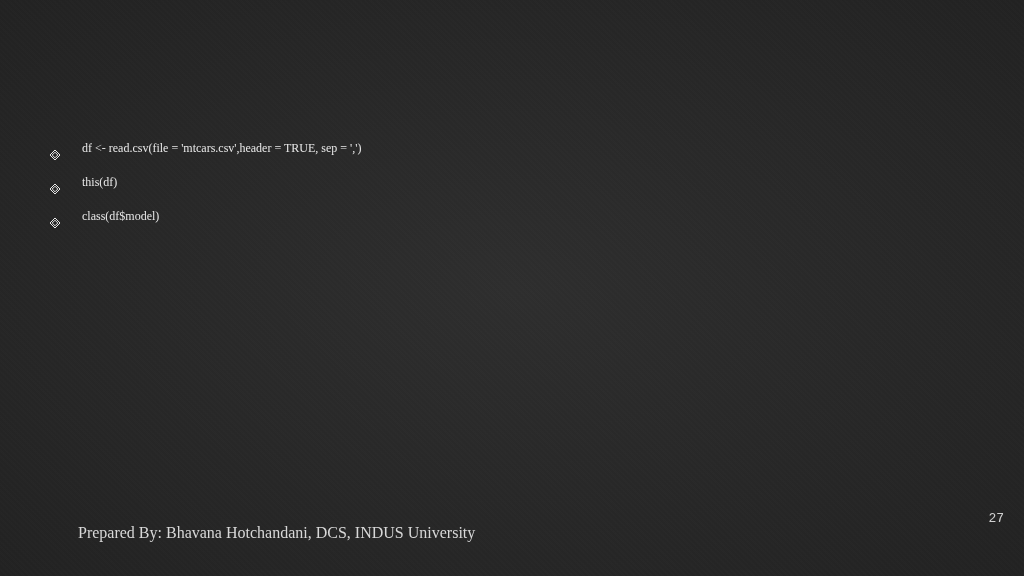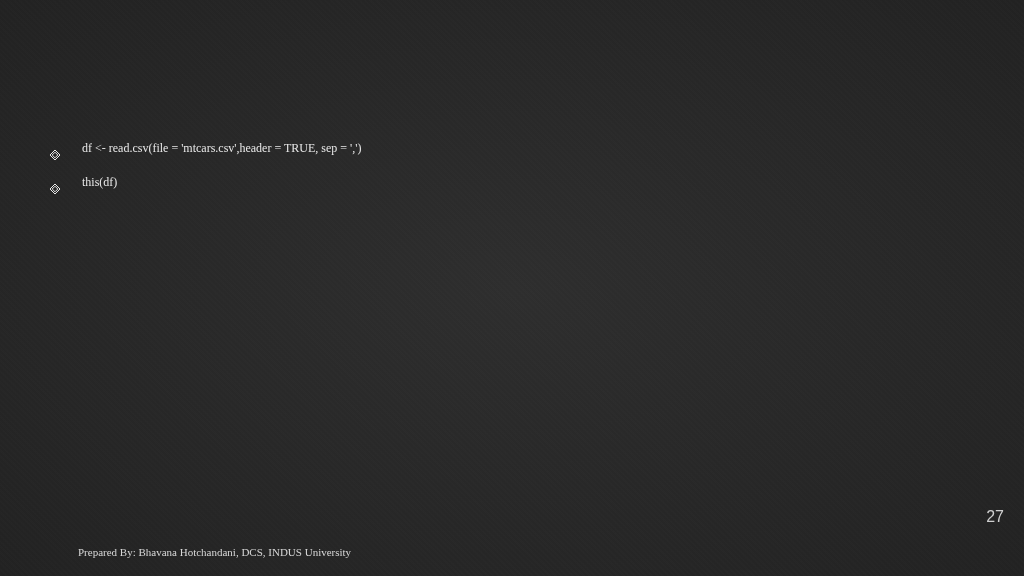--- a/index.html
+++ b/index.html
@@ -31,34 +31,34 @@
     width: 10px;
     height: 10px;
     margin-top: 10px;
     margin-right: 22px;
     position: relative;
   }
   .bullet-icon svg { display: block; }
   .bullet-text { flex: 1 1 auto; }
   .footer {
     position: absolute;
-    bottom: 18px;
+    bottom: 34px;
     left: 78px;
-    font-size: 11px;
+    font-size: 16px;
     color: #d8d8d8;
     font-family: "Palatino Linotype", "Book Antiqua", Palatino, Georgia, serif;
     text-align: center;
   }
   .page-num {
     position: absolute;
     bottom: 50px;
     right: 20px;
-    font-size: 16px;
+    font-size: 13px;
     color: #cfcfcf;
-    font-family: Liberation Sans, sans-serif;
+    font-family: Liberation Mono, monospace;
   }
 </style>
 </head>
 <body>
 
 <div class="content">
 
   <div class="bullet-item">
     <span class="bullet-icon">
       <svg width="10" height="10" viewBox="0 0 10 10">
@@ -77,18 +77,29 @@
           <g fill="none" stroke="#e8e8e8" stroke-width="1">
             <path d="M5 0 L10 5 L5 10 L0 5 Z"></path>
             <path d="M5 2.2 L7.8 5 L5 7.8 L2.2 5 Z"></path>
           </g>
         </svg>
     </span>
     <span class="bullet-text">this(df)</span>
   </div>
 
 
+  <div class="bullet-item">
+    <span class="bullet-icon">
+      <svg width="10" height="10" viewBox="0 0 10 10">
+          <g fill="none" stroke="#e8e8e8" stroke-width="1">
+            <path d="M5 0 L10 5 L5 10 L0 5 Z"></path>
+            <path d="M5 2.2 L7.8 5 L5 7.8 L2.2 5 Z"></path>
+          </g>
+        </svg>
+    </span>
+    <span class="bullet-text">class(df$model)</span>
+  </div>
 
 
 </div>
 
 <div class="page-num">27</div>
 <div class="footer">Prepared By: Bhavana Hotchandani, DCS, INDUS University</div>
 
 </body></html>

